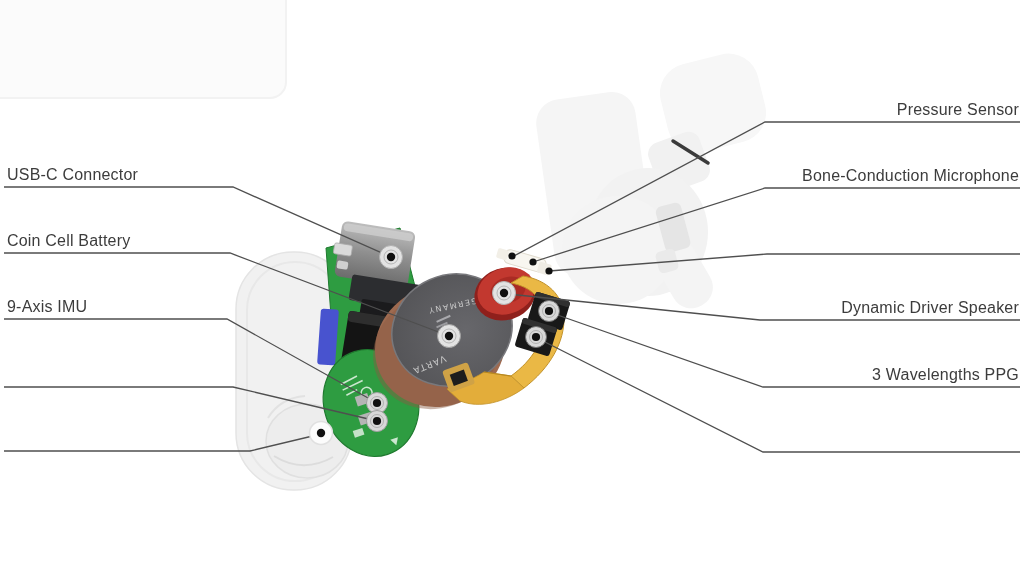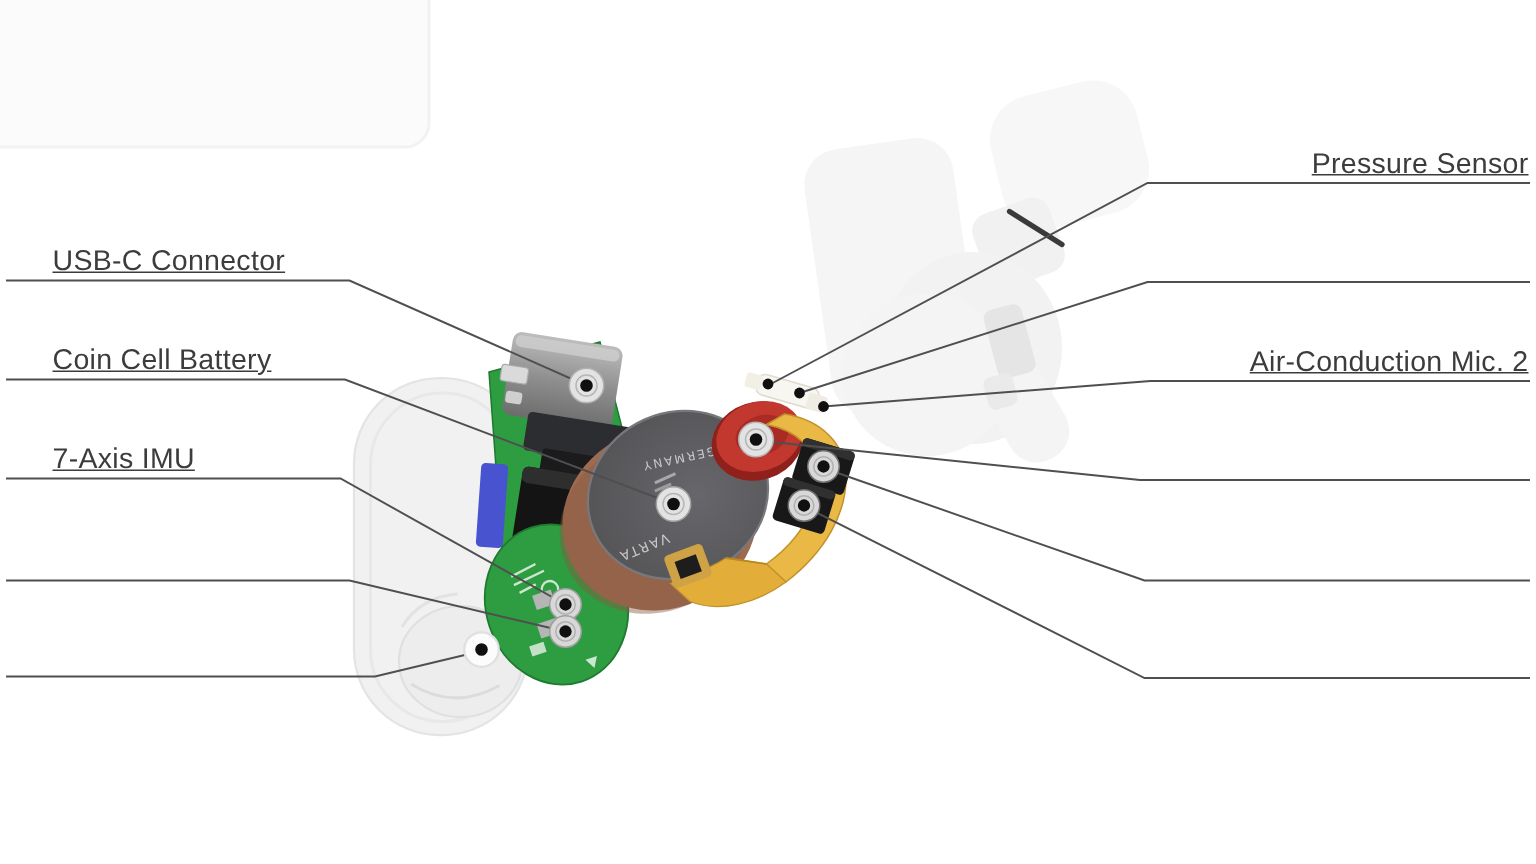--- a/index.html
+++ b/index.html
@@ -2,24 +2,24 @@
 <html><head>
 <meta charset="utf-8">
 <style>
   html,body{margin:0;padding:0;background:#ffffff;}
   .stage{
     position:relative;width:1024px;height:576px;background:#ffffff;overflow:hidden;
     font-family:"Liberation Sans",sans-serif;
   }
   .scene{position:absolute;left:0;top:0;}
   .label{
-    position:absolute;font-size:19px;line-height:20px;font-weight:500;
-    color:#3c3c3c;letter-spacing:.2px;white-space:nowrap;text-decoration:underline;
+    position:absolute;font-size:16px;line-height:20px;font-weight:500;
+    color:#3c3c3c;letter-spacing:.2px;white-space:nowrap;
   }
-  .label.left{left:7px;margin-left:28px;}
+  .label.left{left:7px;}
   .label.right{right:5px;text-align:right;}
 </style>
 </head>
 <body>
 
 <div class="stage">
 
   <svg class="scene" width="1024" height="576" viewBox="0 0 1024 576">
     <defs>
       <linearGradient id="usbGrad" x1="0" y1="0" x2="0" y2="1">
@@ -174,18 +174,20 @@
         <circle cx="536" cy="337" r="4.1" fill="#101010"></circle>
       </g>
       <circle cx="512" cy="256" r="3.6" fill="#101010"></circle>
       <circle cx="533" cy="262" r="3.6" fill="#101010"></circle>
       <circle cx="549" cy="271" r="3.6" fill="#101010"></circle>
     </g>
   </svg>
 
   <div class="label left" style="top:165px">USB-C Connector</div>
   <div class="label left" style="top:231px">Coin Cell Battery</div>
-  <div class="label left" style="top:297px">7-Axis IMU</div>
+  <div class="label left" style="top:297px">9-Axis IMU</div>
 
   <div class="label right" style="top:100px">Pressure Sensor</div>
-  <div class="label right" style="top:232px">Air-Conduction Mic. 2</div>
+  <div class="label right" style="top:166px">Bone-Conduction Microphone</div>
+  <div class="label right" style="top:298px">Dynamic Driver Speaker</div>
+  <div class="label right" style="top:365px">3 Wavelengths PPG</div>
 
 </div>
 
 </body></html>

